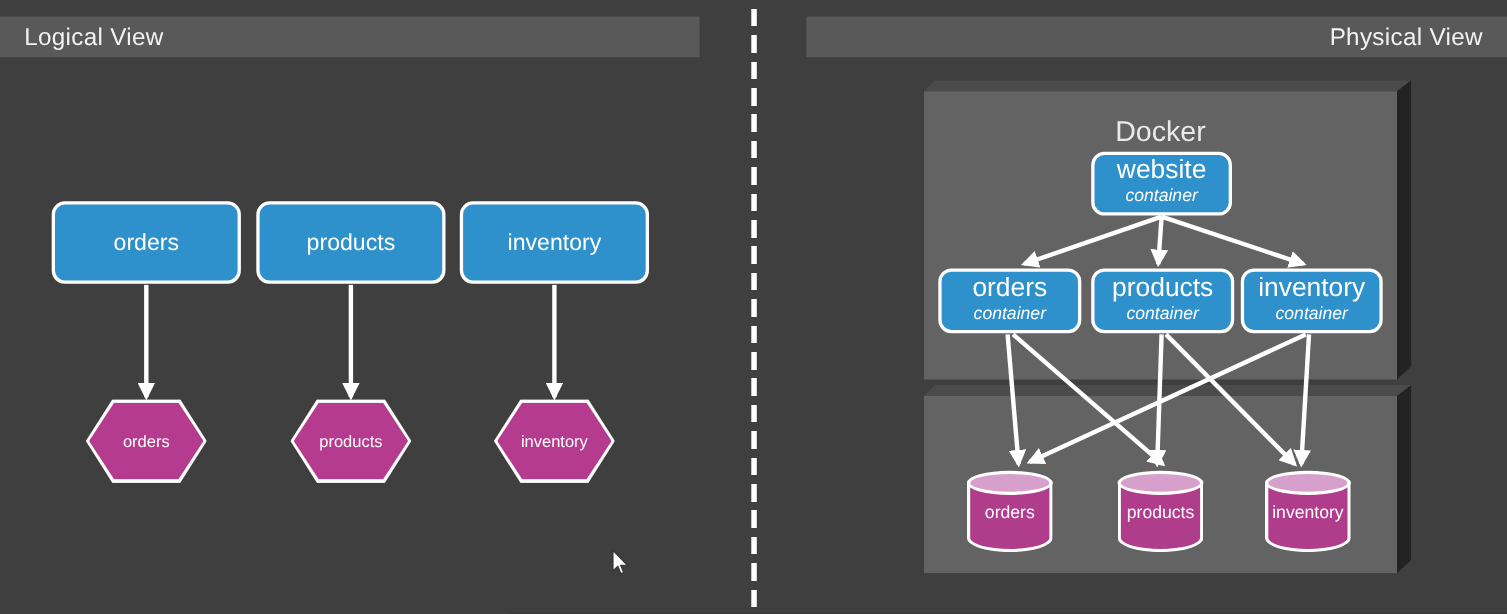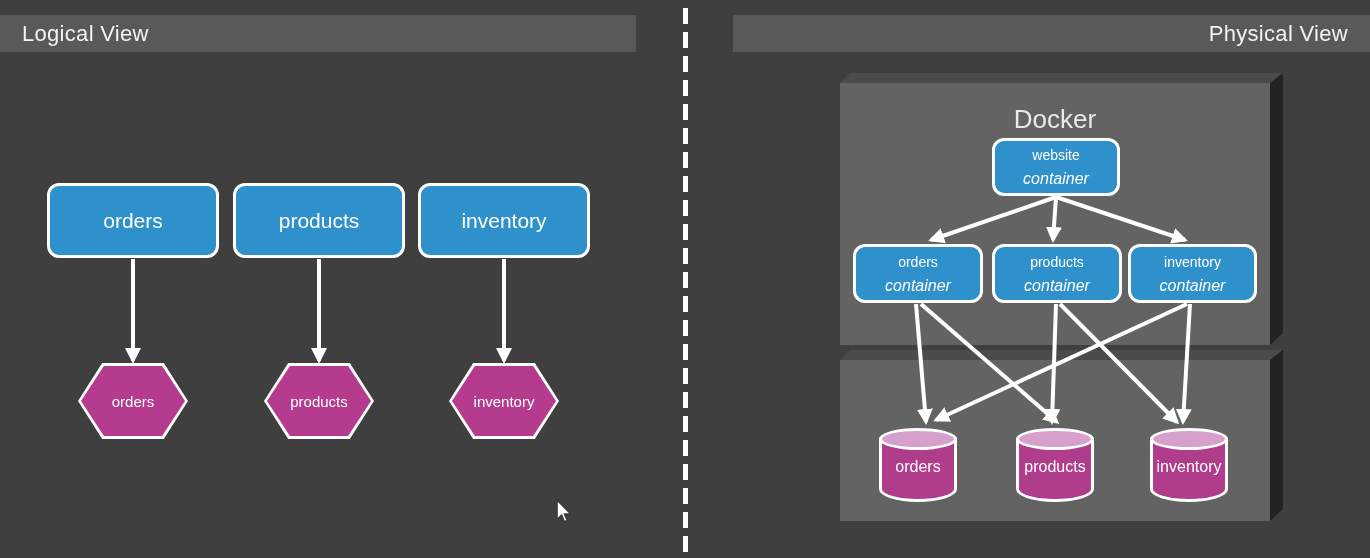--- a/index.html
+++ b/index.html
@@ -38,21 +38,21 @@
   .docker-title{
     position:absolute;left:840px;top:88px;width:430px;text-align:center;
     color:#e9e9e9;font-size:26px;z-index:3;margin-top:16px;
   }
   
   .bluebox{
     position:absolute;background:#2e91cc;border:3px solid #ffffff;border-radius:12px;
     box-sizing:border-box;display:flex;flex-direction:column;align-items:center;justify-content:center;
     color:#ffffff;z-index:4;
   }
-  .bluebox .l1{font-size:14px;line-height:24px;text-align:center;}
+  .bluebox .l1{font-size:24px;line-height:24px;text-align:center;}
   .bluebox .l2{font-size:16px;line-height:24px;font-style:italic;}
   .svc{font-size:21px;}
   
   .hex{
     position:absolute;width:110px;height:76px;z-index:4;
     clip-path:polygon(22% 0,78% 0,100% 50%,78% 100%,22% 100%,0 50%);
     background:#ffffff;
   }
   .hex .hex-inner{
     position:absolute;left:3px;top:3px;right:3px;bottom:3px;

